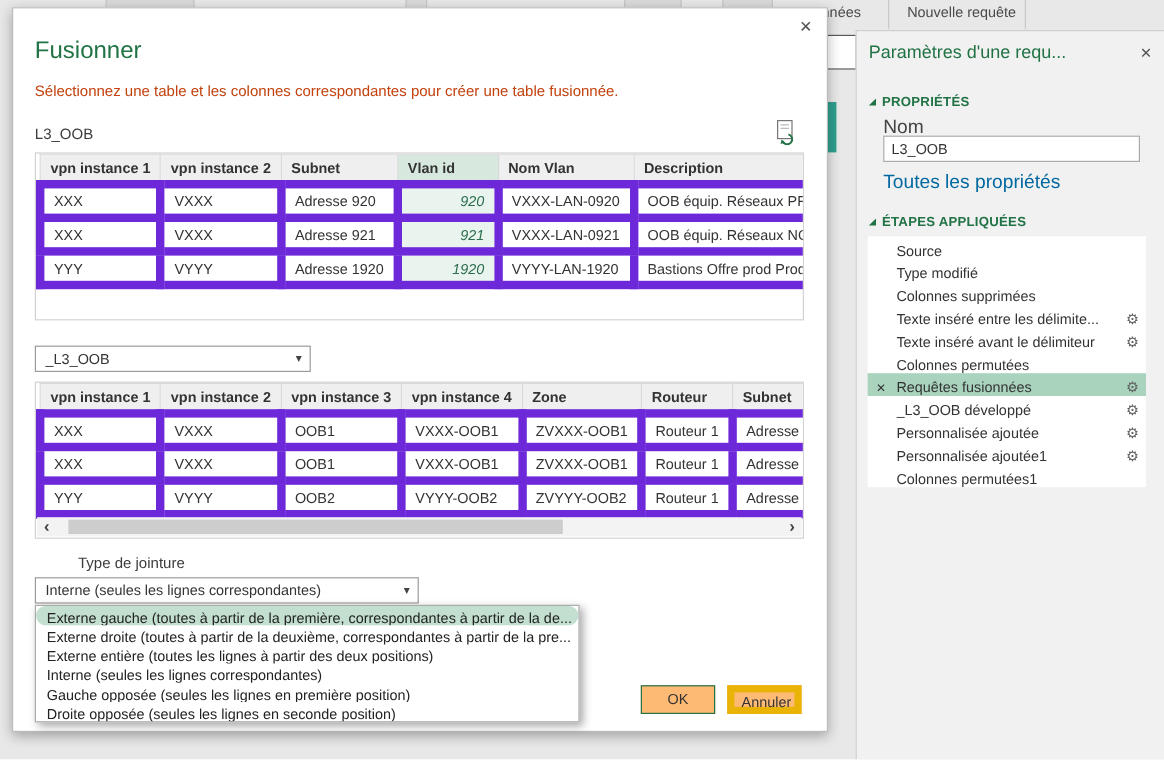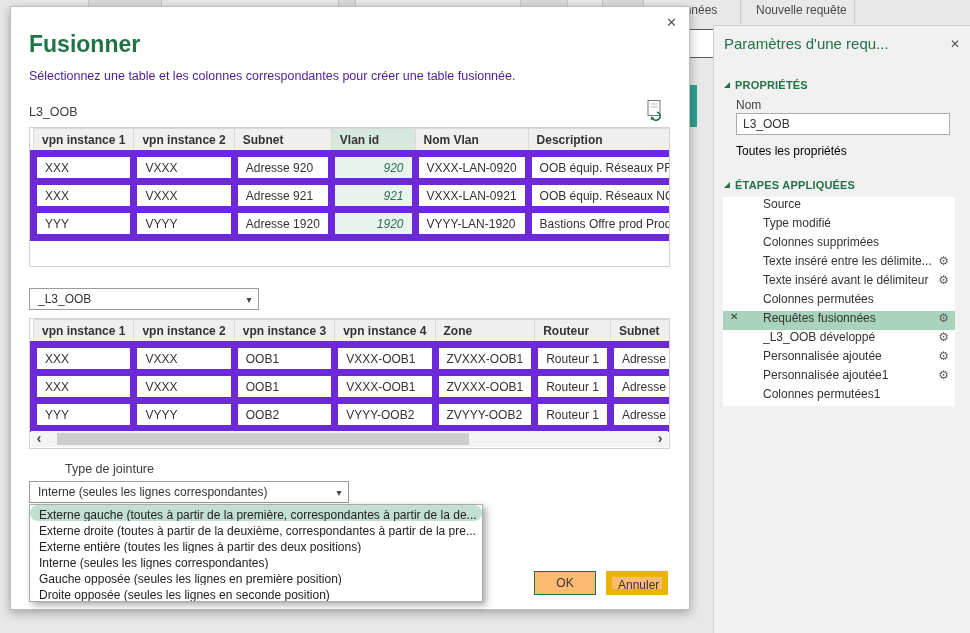--- a/index.html
+++ b/index.html
@@ -22,38 +22,38 @@
 
   
   .panel{position:absolute;left:713px;top:25px;width:257px;height:608px;background:#f1f1f1;
          border-left:1px solid #cfcfcf;border-top:1px solid #cfcfcf;z-index:2;box-sizing:border-box;}
   .panel-title{position:absolute;left:10px;top:9px;font-size:15px;color:#217346;white-space:nowrap;overflow:hidden;max-width:212px;}
   .panel-close{position:absolute;right:10px;top:11px;font-size:12px;color:#555;cursor:pointer;}
   .section-header{position:absolute;left:10px;font-size:11px;font-weight:bold;color:#217346;
                   letter-spacing:.2px;display:flex;align-items:center;gap:5px;cursor:pointer;text-align:center;}
   .sec-prop{top:53px;} .sec-steps{top:153px;}
   .tri{width:0;height:0;border-left:6px solid transparent;border-bottom:6px solid #217346;}
-  .nom-label{position:absolute;left:22px;top:72px;font-size:12px;color:#444;}
+  .nom-label{position:absolute;left:22px;top:72px;font-size:16px;color:#444;}
   .nom-input{position:absolute;left:22px;top:87px;width:200px;height:18px;border:1px solid #ababab;
              font-size:12px;padding:1px 6px;color:#333;font-family:inherit;background:#fff;}
-  .props-link{position:absolute;left:22px;top:118px;font-size:12px;color:#000000;cursor:pointer;}
+  .props-link{position:absolute;left:22px;top:118px;font-size:16px;color:#0369a1;cursor:pointer;}
   .steps-list{position:absolute;left:9px;top:171px;width:232px;background:#fff;}
-  .step{display:flex;align-items:flex-start;height:19px;padding-left:40px;padding-right:6px;
+  .step{display:flex;align-items:flex-end;height:19px;padding-left:24px;padding-right:6px;
         font-size:12px;position:relative;cursor:pointer;}
   .step.sel{background:#a9d3bd;}
   .step-del{position:absolute;left:7px;font-size:10px;color:#333;}
   .step-label{flex:1;white-space:nowrap;overflow:hidden;}
   .step-gear{font-size:12px;color:#5f5f5f;margin-left:4px;}
 
   
   .dialog{position:absolute;left:10px;top:6px;width:680px;height:604px;background:#fff;
           border:1px solid #bdbdbd;box-shadow:0 3px 10px rgba(0,0,0,.3);z-index:5;box-sizing:border-box;}
   .dlg-close{position:absolute;right:12px;top:8px;font-size:13px;color:#555;cursor:pointer;}
-  .dlg-title{position:absolute;left:18px;top:24px;margin:0;font-size:23px;font-weight:700;color:#217346;}
-  .dlg-sub{position:absolute;left:18px;top:62px;margin:0;font-size:12.5px;color:#4c1d95;}
+  .dlg-title{position:absolute;left:18px;top:24px;margin:0;font-size:20px;font-weight:400;color:#217346;}
+  .dlg-sub{position:absolute;left:18px;top:62px;margin:0;font-size:12.5px;color:#c2410c;}
   .tbl1-label{position:absolute;left:18px;top:98px;font-size:12.5px;color:#3c3c3c;}
   .preview-icon{position:absolute;left:634px;top:92px;width:20px;height:22px;cursor:pointer;}
   .box{position:absolute;border:1px solid #d2d2d2;background:#fff;overflow:hidden;box-sizing:border-box;}
   .box1{left:18px;top:120px;width:641px;height:140px;}
   .box2{left:18px;top:311px;width:641px;height:131px;}
   .pq-table{border-collapse:collapse;table-layout:fixed;}
   .pq-table th{background:#efefef;border:1px solid #d9d9d9;font-weight:bold;font-size:12px;color:#333;
                padding:2px 8px;text-align:left;white-space:nowrap;overflow:hidden;height:17px;}
   .pq-table th.hl{background:#d7e9de;}
   .pq-table td{border:7px solid #6d28d9;font-size:12px;padding:2px 8px;white-space:nowrap;

